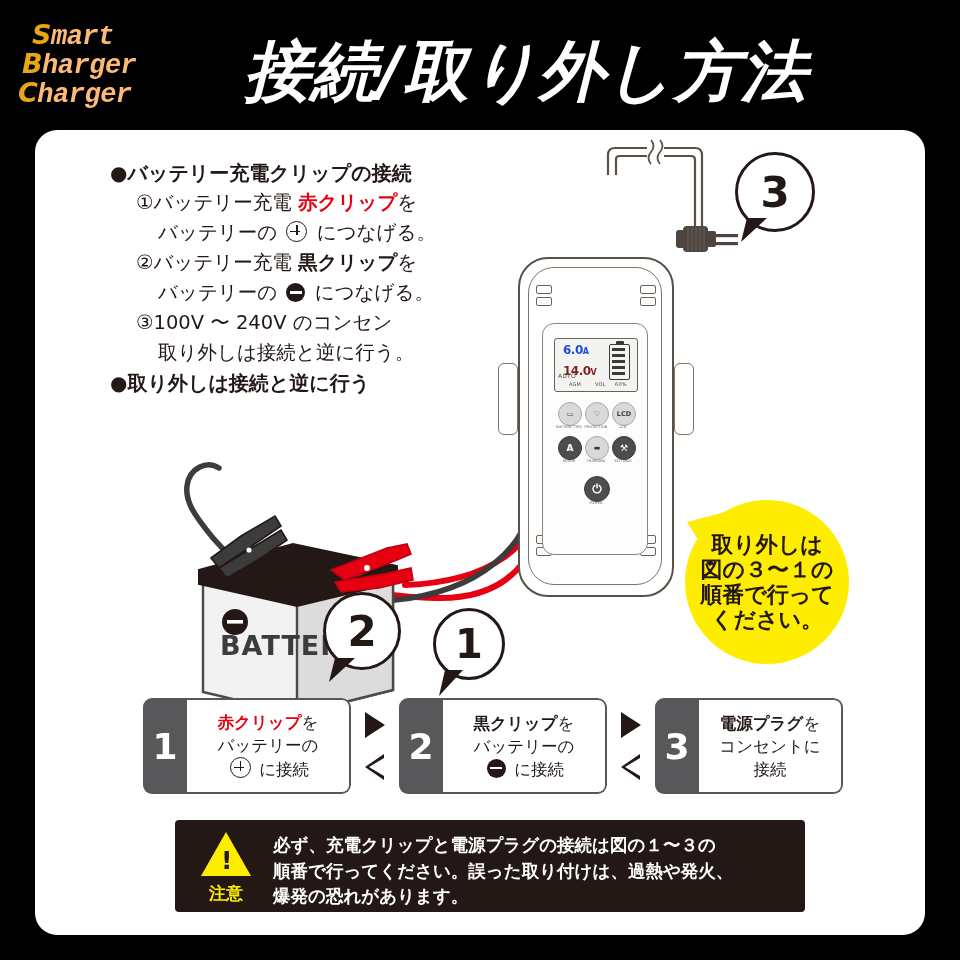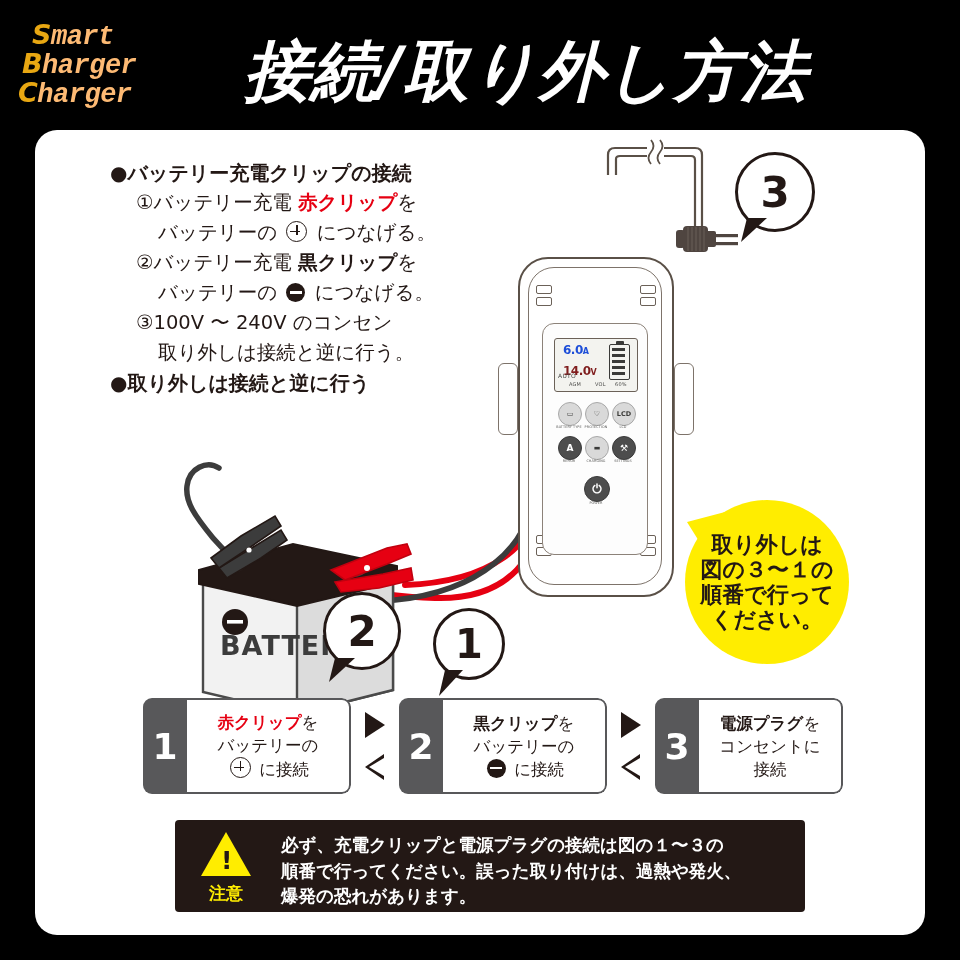--- a/index.html
+++ b/index.html
@@ -134,21 +134,21 @@
   .caution{position:absolute;left:140px;top:690px;width:630px;height:92px;
            background:#231815;border-radius:4px;}
   .tri-warn{position:absolute;left:26px;top:12px;width:0;height:0;
             border-left:25px solid transparent;border-right:25px solid transparent;
             border-bottom:44px solid #ffed00;}
   .tri-warn:after{content:"!";position:absolute;left:-5px;top:16px;width:10px;
             text-align:center;color:#231815;font-weight:bold;font-size:25px;line-height:25px;}
   .caution-lab{position:absolute;left:22px;top:62px;width:58px;text-align:center;
             color:#ffed00;font-weight:bold;font-size:17px;}
   .caution-txt{position:absolute;left:98px;top:13px;width:520px;color:#fff;
-            font-size:17.5px;line-height:25.5px;font-weight:bold;white-space:nowrap;margin-left:8px;}
+            font-size:17.5px;line-height:25.5px;font-weight:bold;white-space:nowrap;}
 </style>
 </head>
 <body>
 
 <div class="stage">
 
   <div class="logo">
     <div class="logo-row logo-r1">
       <span class="cap">S</span><span class="rest">mart</span>
     </div>

